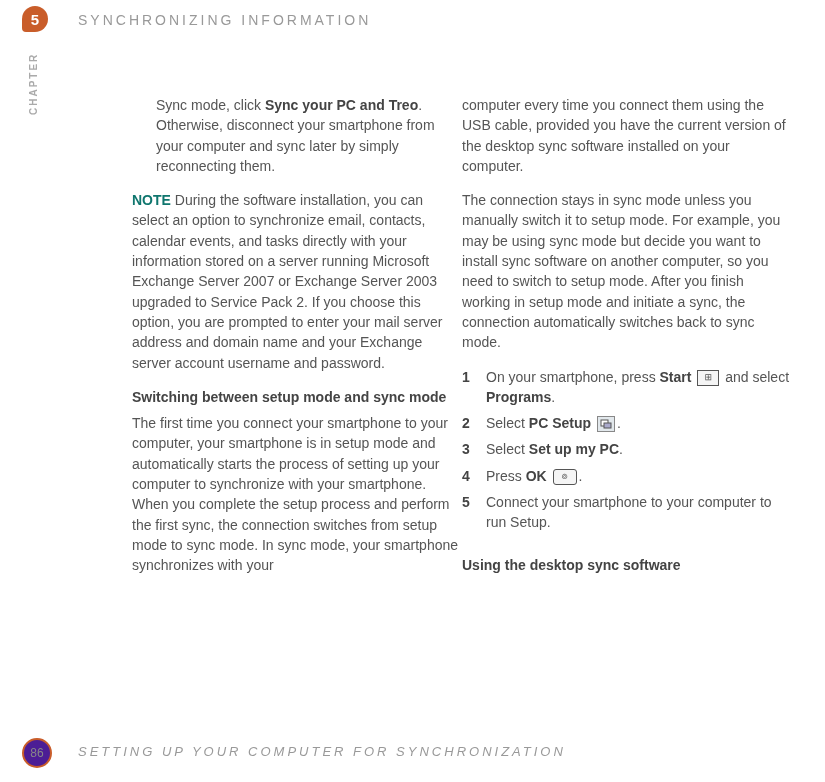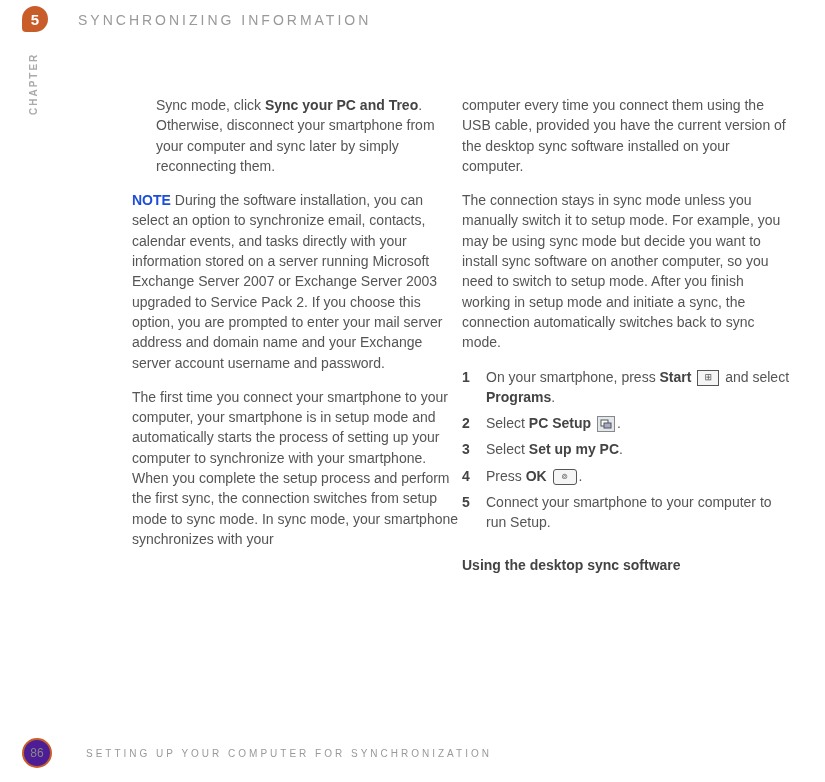--- a/index.html
+++ b/index.html
@@ -50,21 +50,21 @@
       position: absolute;
       left: 132px;
       top: 95px;
       width: 660px;
       display: flex;
       font-size: 14px;
       line-height: 1.45;
     }
     .col { width: 50%; }
     .para { margin-bottom: 14px; }
-    .note-label { color: #1d4ed8; font-weight: bold; }
+    .note-label { color: #0f766e; font-weight: bold; }
     .bold { font-weight: bold; color: #444; }
     .subhead { font-weight: bold; color: #444; margin-top: 6px; margin-bottom: 6px; }
     .steps { list-style: none; }
     .steps li { display: flex; margin-bottom: 6px; }
     .step-num { font-weight: bold; color: #444; width: 24px; flex-shrink: 0; }
     .step-text { flex: 1; }
     .link { text-decoration: underline; color: #555; }
     .icon-box {
       display: inline-flex;
       align-items: center;
@@ -111,42 +111,44 @@
       border-radius: 50%;
       display: flex;
       align-items: center;
       justify-content: center;
       font-size: 12px;
       color: #888;
       background: #4c1d95;
     }
     .footer-title {
       position: absolute;
-      left: 86px;
+      left: 78px;
       bottom: 23px;
       letter-spacing: 3px;
-      font-size: 10px;
+      font-size: 13px;
       color: #999;
+      font-style: italic;
     }
   </style>
 </head>
 <body>
 
 <div class="chapter-badge">5</div>
 <div class="header-title">SYNCHRONIZING INFORMATION</div>
 <div class="chapter-side">CHAPTER</div>
 
 <div class="content">
   <div class="col">
     <p class="para" style="padding-left:24px;">
       <span>Sync mode, click </span><span class="bold">Sync your PC and Treo</span><span>. Otherwise, disconnect your smartphone from your computer and sync later by simply reconnecting them.</span>
     </p>
     <p class="para">
       <span class="note-label">NOTE</span><span>  During the software installation, you can select an option to synchronize email, contacts, calendar events, and tasks directly with your information stored on a server running Microsoft Exchange Server 2007 or Exchange Server 2003 upgraded to Service Pack 2. If you choose this option, you are prompted to enter your mail server address and domain name and your Exchange server account username and password.</span>
     </p>
+    <p class="subhead">Switching between setup mode and sync mode</p>
     <p class="para">The first time you connect your smartphone to your computer, your smartphone is in setup mode and automatically starts the process of setting up your computer to synchronize with your smartphone. When you complete the setup process and perform the first sync, the connection switches from setup mode to sync mode. In sync mode, your smartphone synchronizes with your</p>
   </div>
 
   <div class="col">
     <p class="para">computer every time you connect them using the USB cable, provided you have the current version of the desktop sync software installed on your computer.</p>
     <p class="para">The connection stays in sync mode unless you manually switch it to setup mode. For example, you may be using sync mode but decide you want to install sync software on another computer, so you need to switch to setup mode. After you finish working in setup mode and initiate a sync, the connection automatically switches back to sync mode.</p>
 
     <ol class="steps">
       <li>
         <span class="step-num">1</span>

